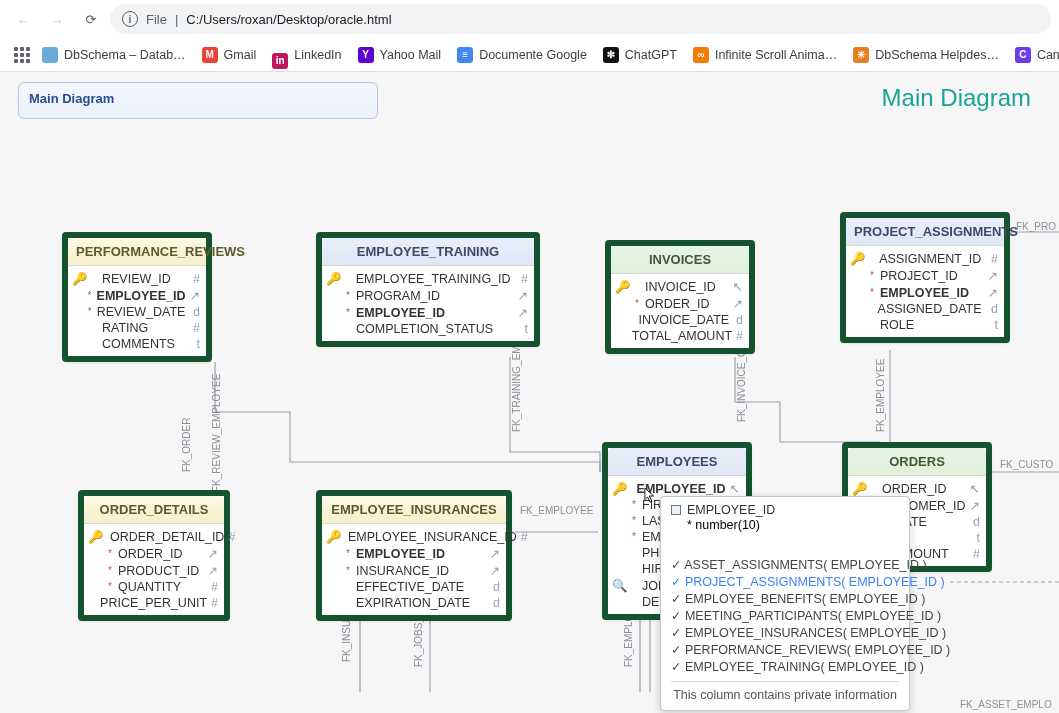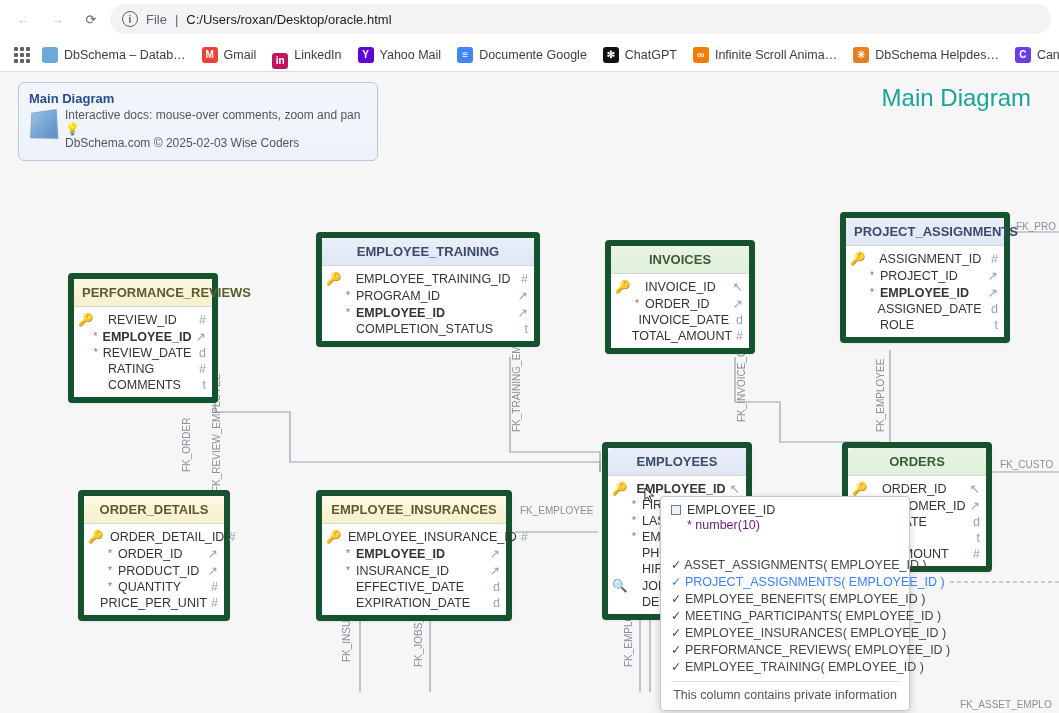--- a/index.html
+++ b/index.html
@@ -231,27 +231,20 @@
       </div>
     </div>
 </div>
 
 <div class="canvas">
 
   <div class="title-right">Main Diagram</div>
 
   <div class="info-card">
     <h4>Main Diagram</h4>
-    <div class="row2">
-      <div class="cube"></div>
-      <div>
-        <div>Interactive docs: mouse-over comments, zoom and pan 💡</div>
-        <div>DbSchema.com © 2025-02-03 Wise Coders</div>
-      </div>
-    </div>
   </div>
 
   <svg class="links">
 
     <path d="M 215 290 L 215 340 L 290 340 L 290 390 L 600 390 L 600 400"></path>
     <path d="M 510 285 L 510 380 L 600 380 L 600 400"></path>
     <path d="M 735 285 L 735 330 L 780 330 L 780 370 L 880 370"></path>
     <path d="M 890 278 L 890 330 L 890 370"></path>
     <path d="M 218 450 L 218 490"></path>
     <path d="M 515 460 L 598 460"></path>
@@ -269,21 +262,21 @@
     <text x="884" y="360" transform="rotate(-90 884 360)">FK_EMPLOYEE</text>
     <text x="520" y="442">FK_EMPLOYEE</text>
     <text x="350" y="590" transform="rotate(-90 350 590)">FK_INSURANCE</text>
     <text x="422" y="595" transform="rotate(-90 422 595)">FK_JOBS_EMPL</text>
     <text x="632" y="595" transform="rotate(-90 632 595)">FK_EMPLOYEE</text>
     <text x="1000" y="396">FK_CUSTO</text>
     <text x="1016" y="158">FK_PRO</text>
     <text x="960" y="636">FK_ASSET_EMPLO</text>
   </svg>
 
-  <div class="tbl" style="left:68px; top:160px; width:136px;margin-top:41px;">
+  <div class="tbl" style="left:62px; top:160px; width:136px;">
     <div class="tbl-header hdr-yellow">PERFORMANCE_REVIEWS</div>
     <div class="tbl-rows">
         <div class="trow">
           <span class="pk">🔑</span>
           <span class="req"></span>
           <span class="name">REVIEW_ID</span>
           <span class="type">#</span>
         </div>
         <div class="trow bold">
           <span class="pk"></span>
@@ -568,21 +561,21 @@
           <span class="type">#</span>
         </div>
       </div>
   </div>
 
   <div class="tooltip" style="left:660px; top:424px;">
     <div class="tt-head">
       <span class="sq"></span>
       <span>EMPLOYEE_ID</span>
     </div>
-    <div class="tt-row" style="padding-left:16px;color:#701a75">* number(10)</div>
+    <div class="tt-row" style="padding-left:16px;color:#000000">* number(10)</div>
     <div id="tt-refs">
         <div class="tt-row" style="color: rgb(68, 68, 68); margin-top: 23px;">✓ ASSET_ASSIGNMENTS( EMPLOYEE_ID )</div>
         <div class="tt-row" style="color: #3b82f6;">✓ PROJECT_ASSIGNMENTS( EMPLOYEE_ID )</div>
         <div class="tt-row" style="color: rgb(68, 68, 68);">✓ EMPLOYEE_BENEFITS( EMPLOYEE_ID )</div>
         <div class="tt-row" style="color: rgb(68, 68, 68);">✓ MEETING_PARTICIPANTS( EMPLOYEE_ID )</div>
         <div class="tt-row" style="color: rgb(68, 68, 68);">✓ EMPLOYEE_INSURANCES( EMPLOYEE_ID )</div>
         <div class="tt-row" style="color: rgb(68, 68, 68);">✓ PERFORMANCE_REVIEWS( EMPLOYEE_ID )</div>
         <div class="tt-row" style="color: rgb(68, 68, 68);">✓ EMPLOYEE_TRAINING( EMPLOYEE_ID )</div>
       </div>
     <hr>

